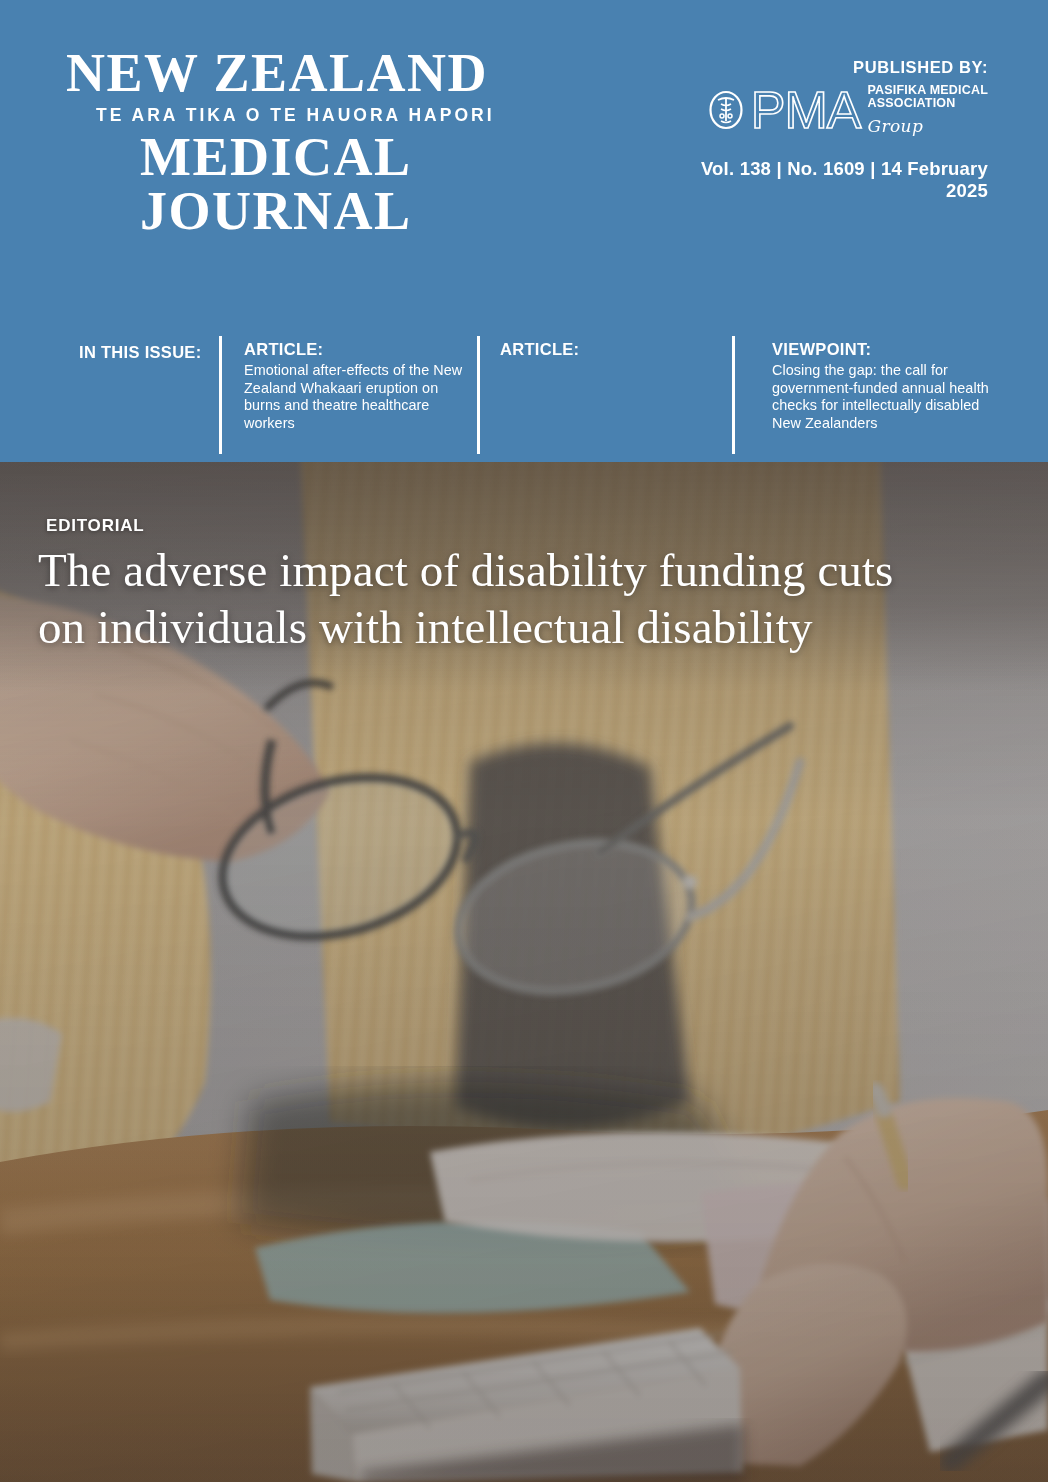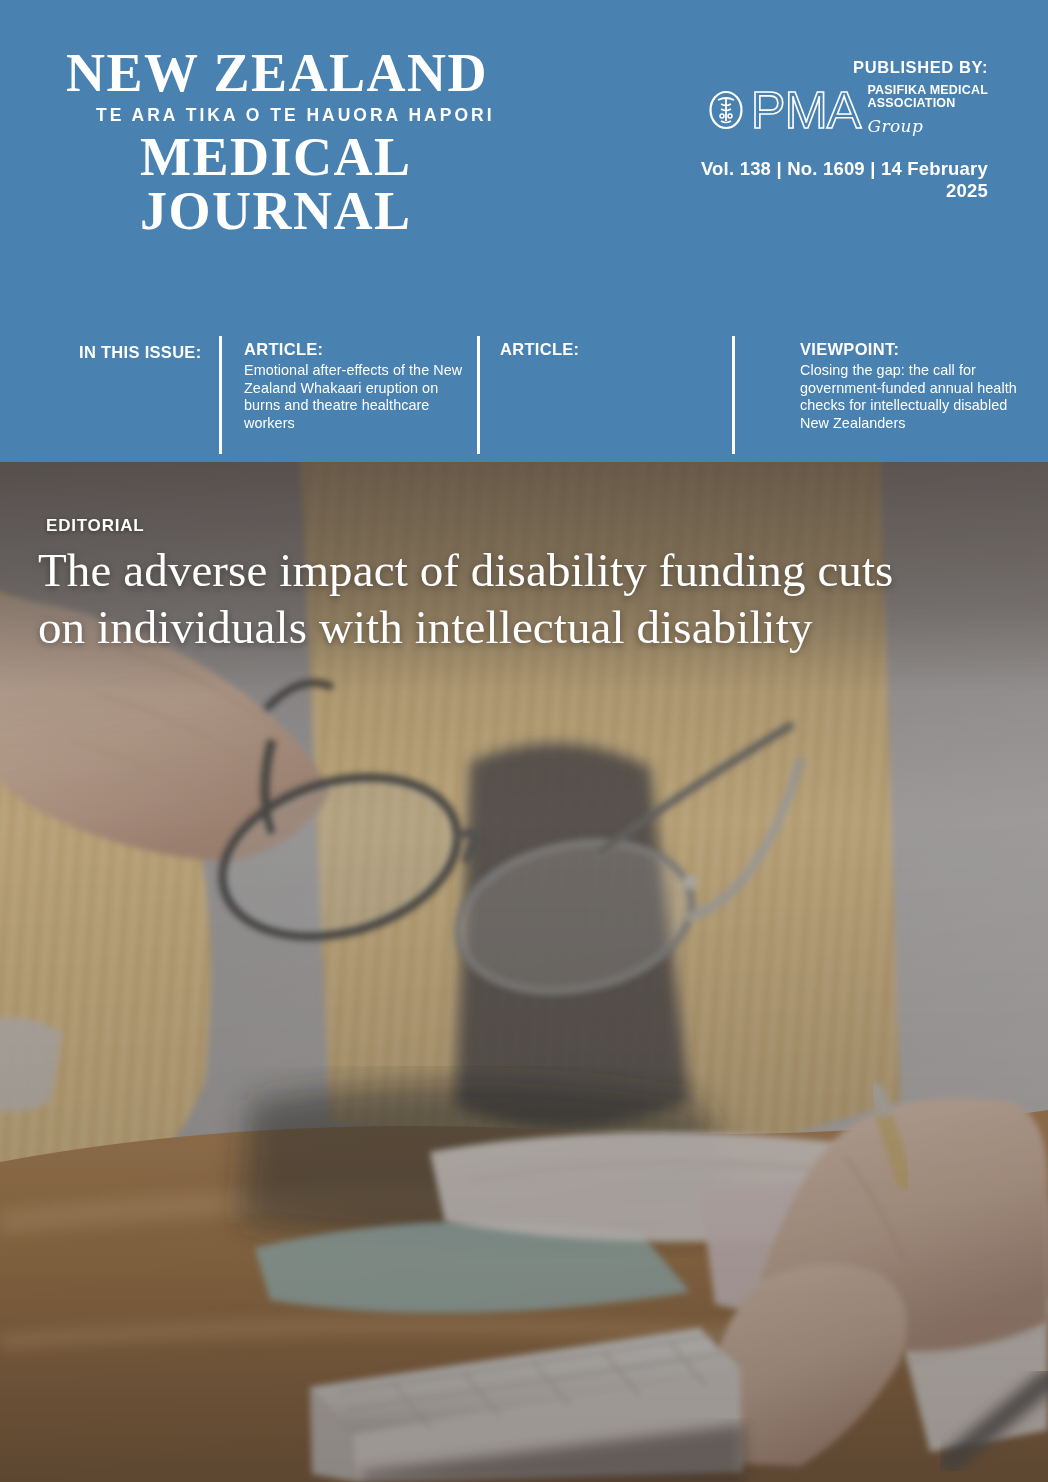--- a/index.html
+++ b/index.html
@@ -85,21 +85,21 @@
   }
   .vdiv{
     position:absolute;top:0;width:3px;height:118px;background:#ffffff;
   }
   .vdiv.d1{left:219px;}
   .vdiv.d2{left:477px;}
   .vdiv.d3{left:732px;}
   .col{position:absolute;top:4px;}
   .col.c1{left:244px;width:222px;}
   .col.c2{left:500px;width:216px;}
-  .col.c3{left:800px;width:222px;}
+  .col.c3{left:772px;width:222px;}
   .col-kicker{
     color:#ffffff;font-weight:700;font-size:16.5px;letter-spacing:0.3px;
     margin-bottom:3px;
   }
   .col-title{
     color:#ffffff;font-weight:400;font-size:14.4px;line-height:17.5px;
     letter-spacing:0.05px;
   }
 
   

